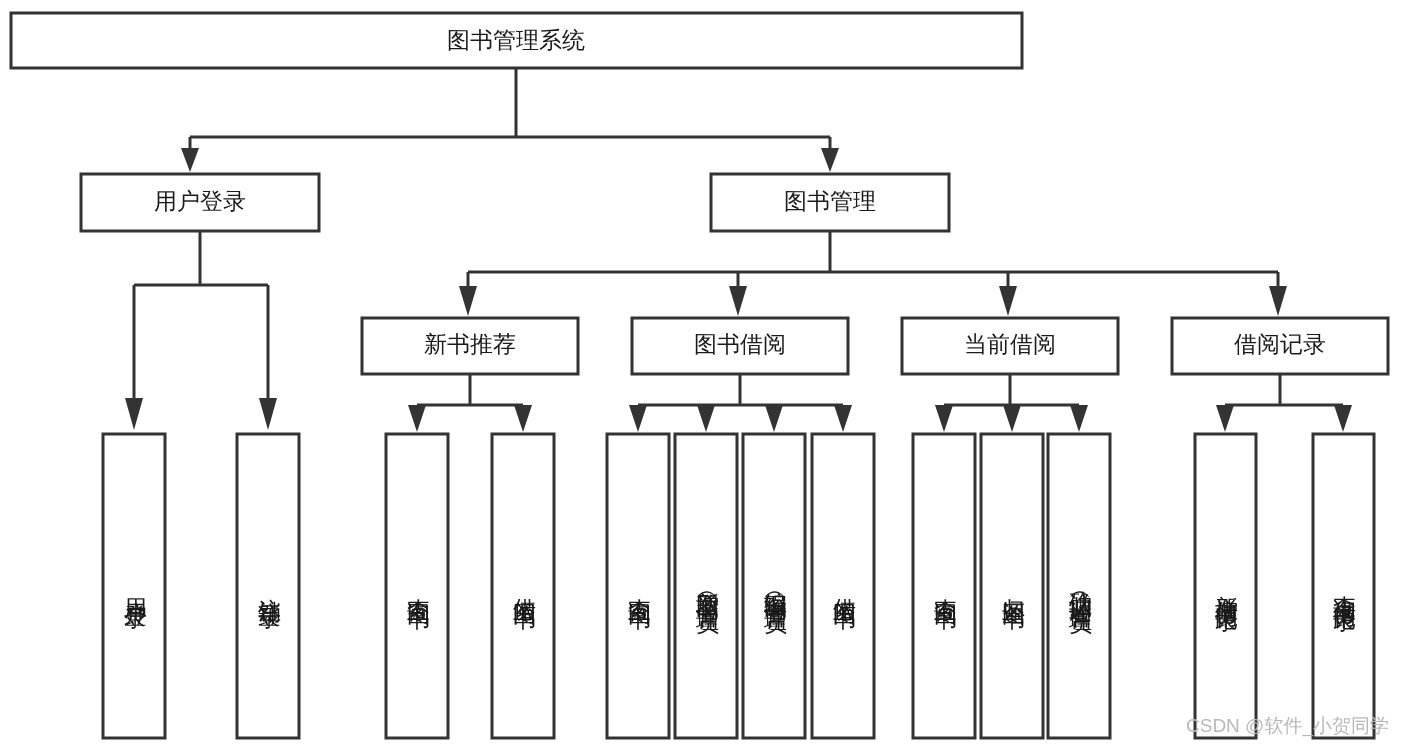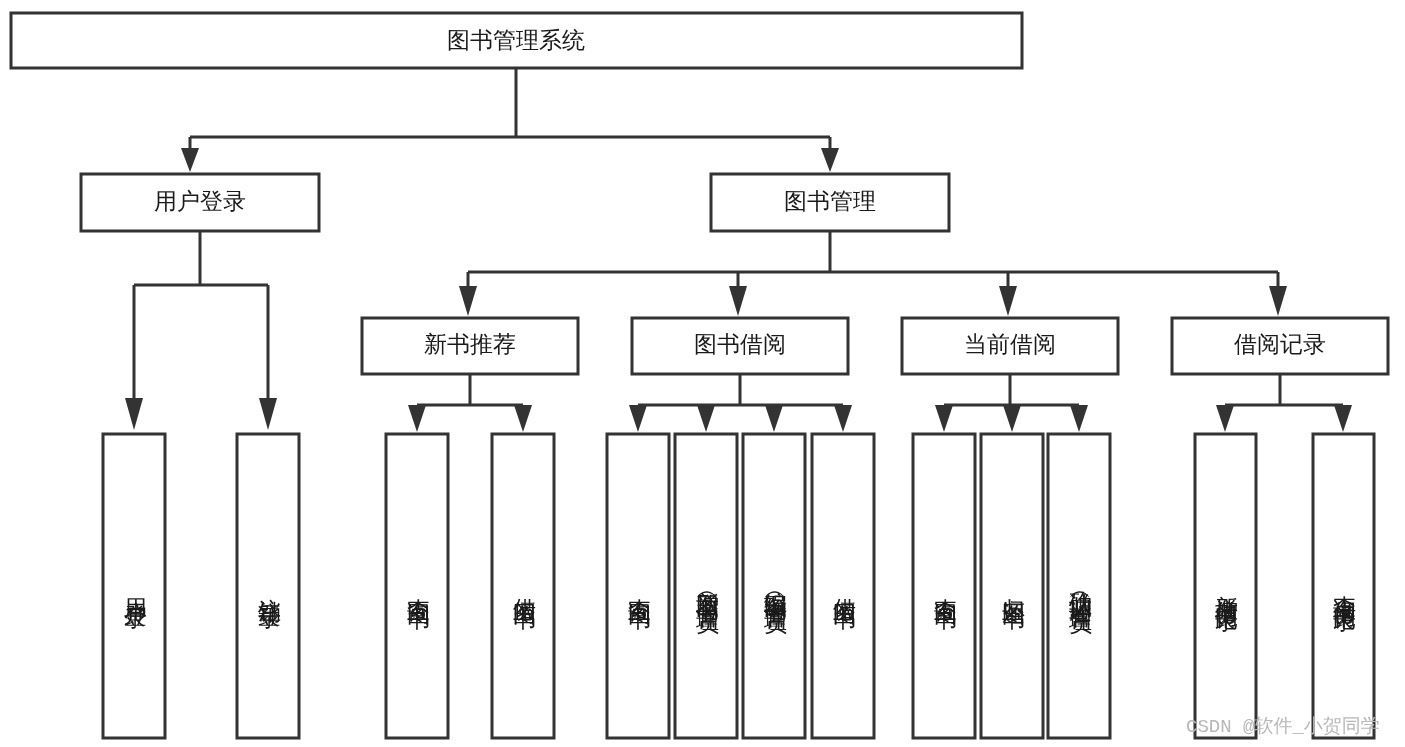--- a/index.html
+++ b/index.html
@@ -55,21 +55,21 @@
     font-family: "Liberation Sans", "DejaVu Sans", sans-serif;
     font-size: 23px;
     fill: #1a1a1a;
     text-anchor: middle;
     dominant-baseline: middle;
     writing-mode: vertical-rl;
     letter-spacing: 3px;
   }
   .watermark-text {
     position: absolute;
-    font-family: Liberation Mono, monospace;
+    font-family: Liberation Sans, sans-serif;
     font-size: 19px;
     color: #b8b8b8;
     white-space: nowrap;
     pointer-events: none;
     left: 1186px;
     top: 713px;
   }
 </style>
 </head>
 <body>

